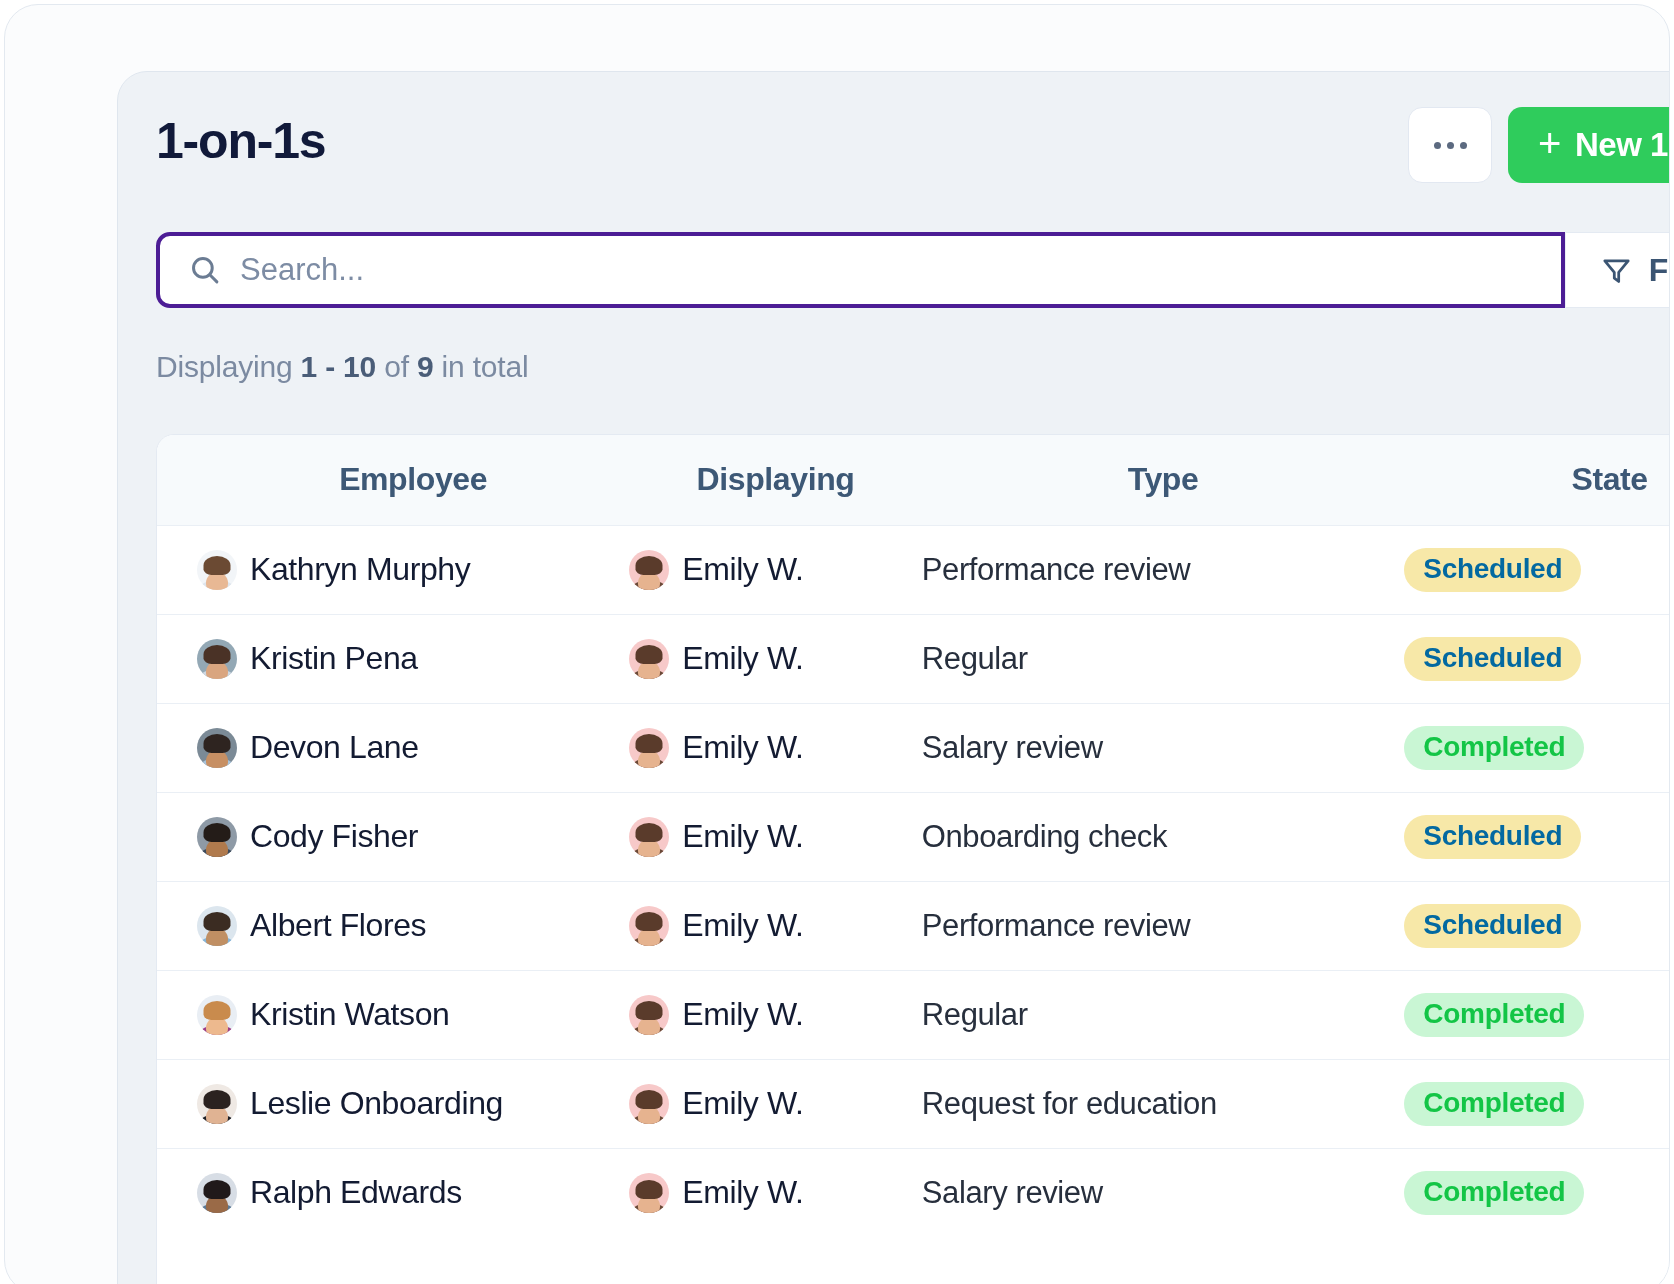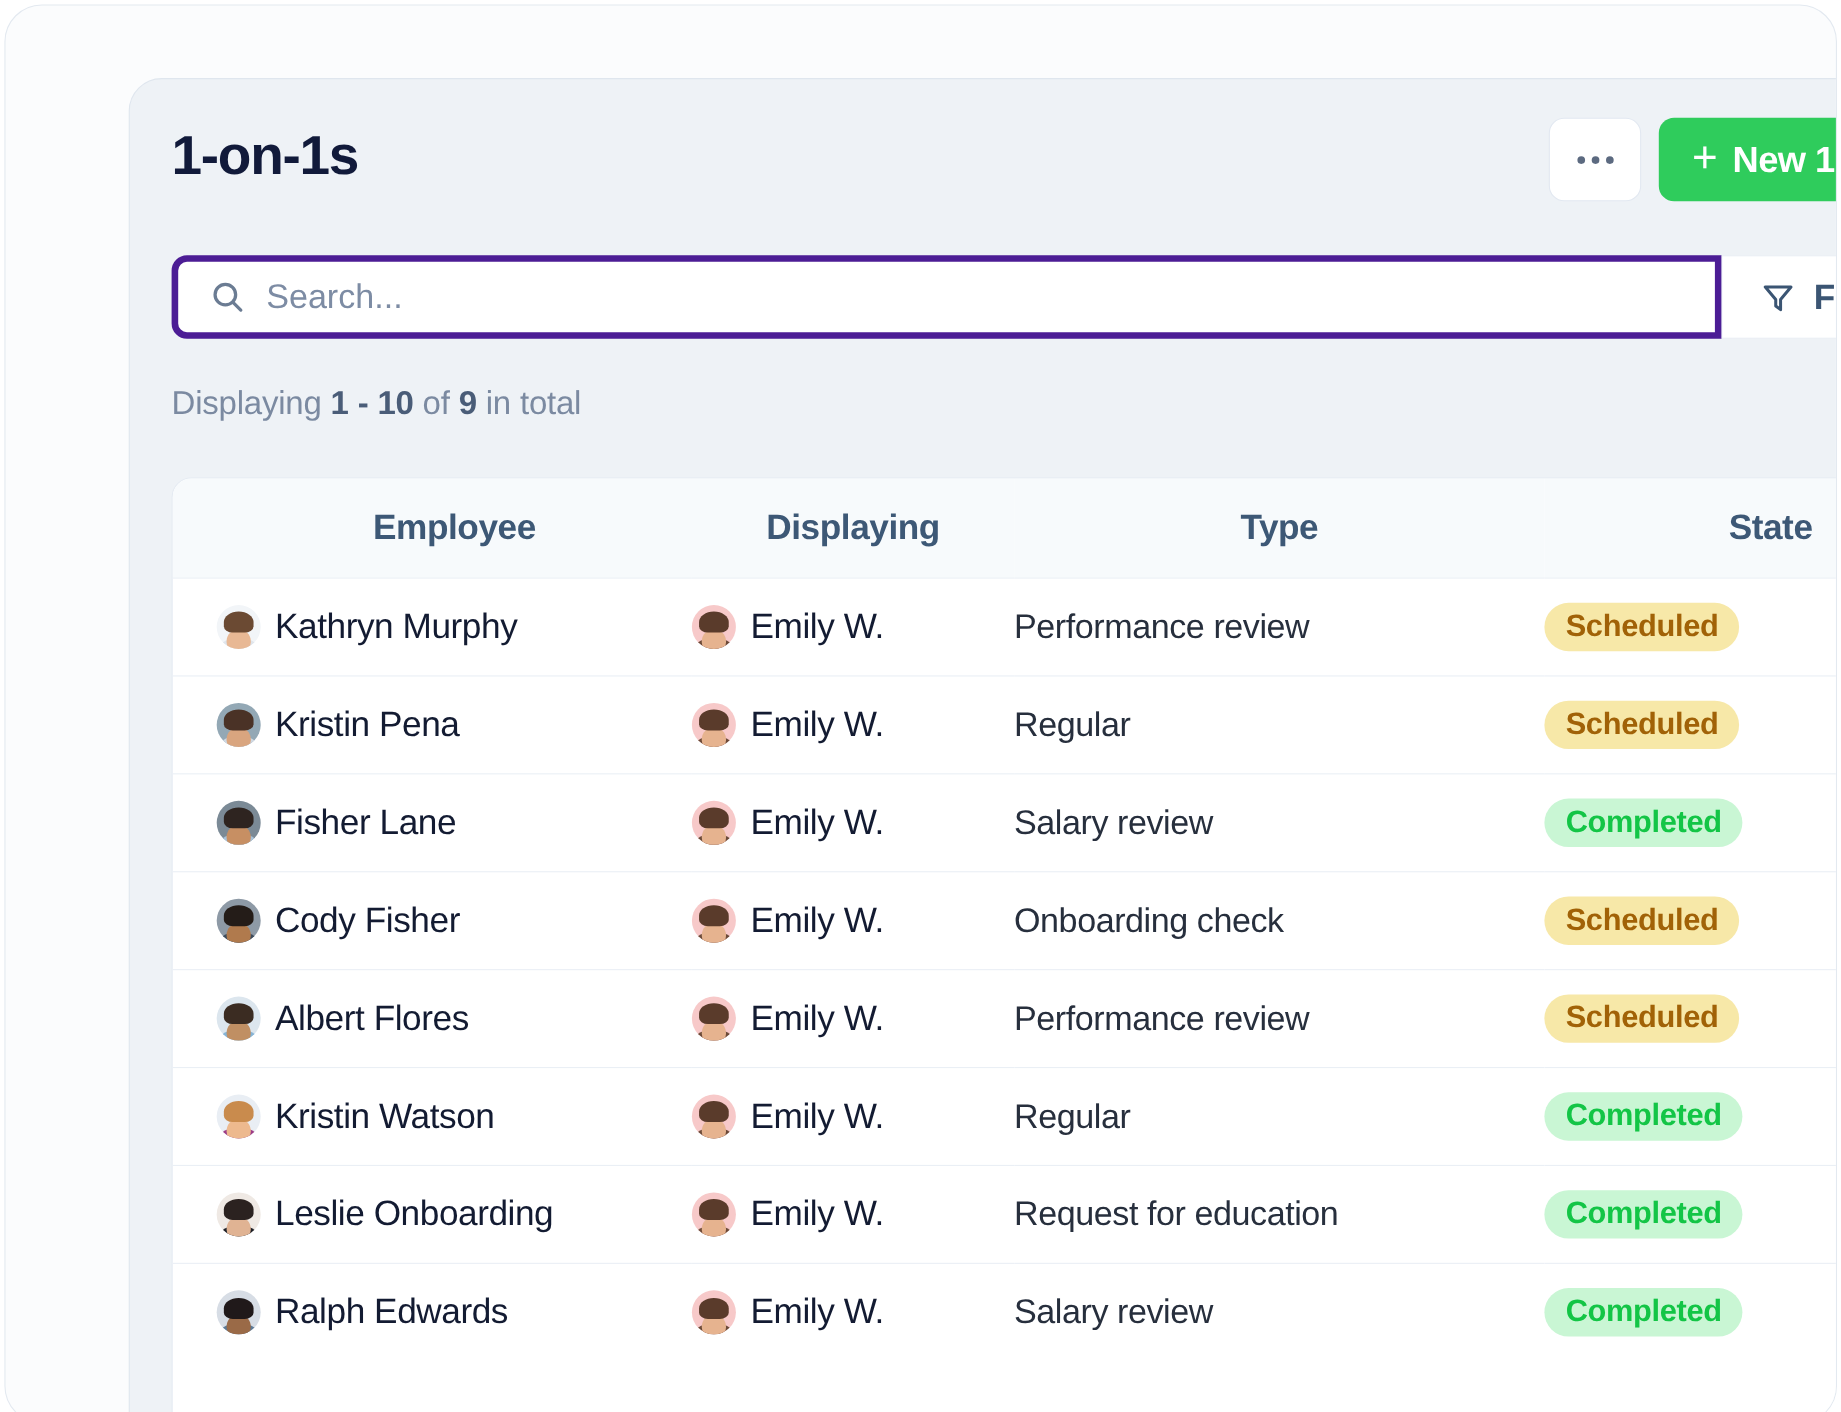--- a/index.html
+++ b/index.html
@@ -110,21 +110,21 @@
     position: absolute;
     left: 38px;
     top: 160px;
     right: -90px;
     height: 76px;
     display: flex;
   }
   #search-box {
     flex: 1 1 auto;
     background: #ffffff;
-    border: 6px solid #4c1d95;
+    border: 4px solid #4c1d95;
     border-radius: 14px 0 0 14px;
     display: flex;
     align-items: center;
     gap: 18px;
     padding-left: 28px;
   }
   #search-input {
     border: none;
     outline: none;
     background: transparent;
@@ -244,21 +244,21 @@
 
   .badge {
     display: inline-block;
     padding: 7px 19px 9px;
     border-radius: 999px;
     font-size: 28px;
     font-weight: 700;
     letter-spacing: -0.3px;
     line-height: 1;
   }
-  .badge.scheduled { background: #f7e8a8; color: #a16207; }
+  .badge.scheduled { background: #f7e8a8; color: #0369a1; }
   .badge.completed { background: #c9f6d4; color: #13c546; }
 
   svg { display: block; }
 </style>
 </head>
 <body>
 
 <div id="outer-panel">
   <div id="inner-panel">
 
@@ -367,21 +367,21 @@
               <td><span class="badge scheduled">Scheduled</span></td>
             </tr>
             <tr>
               <td>
                 <span class="cell-person">
                   <span class="avatar" style="background:#7b8a96">
                     <span class="body" style="background:#a9c3da"></span>
                     <span class="face" style="background:#c78f63"></span>
                     <span class="hair" style="background:#2e2420"></span>
                   </span>
-                  <span>Fisher Lane</span>
+                  <span>Devon Lane</span>
                 </span>
               </td>
               <td>
                 <span class="cell-person">
                   <span class="avatar" style="background:#f7c9c9">
                     <span class="body" style="background:#6b4a38"></span>
                     <span class="face" style="background:#e6b38f"></span>
                     <span class="hair" style="background:#5a3b2b"></span>
                   </span>
                   <span>Emily W.</span>

